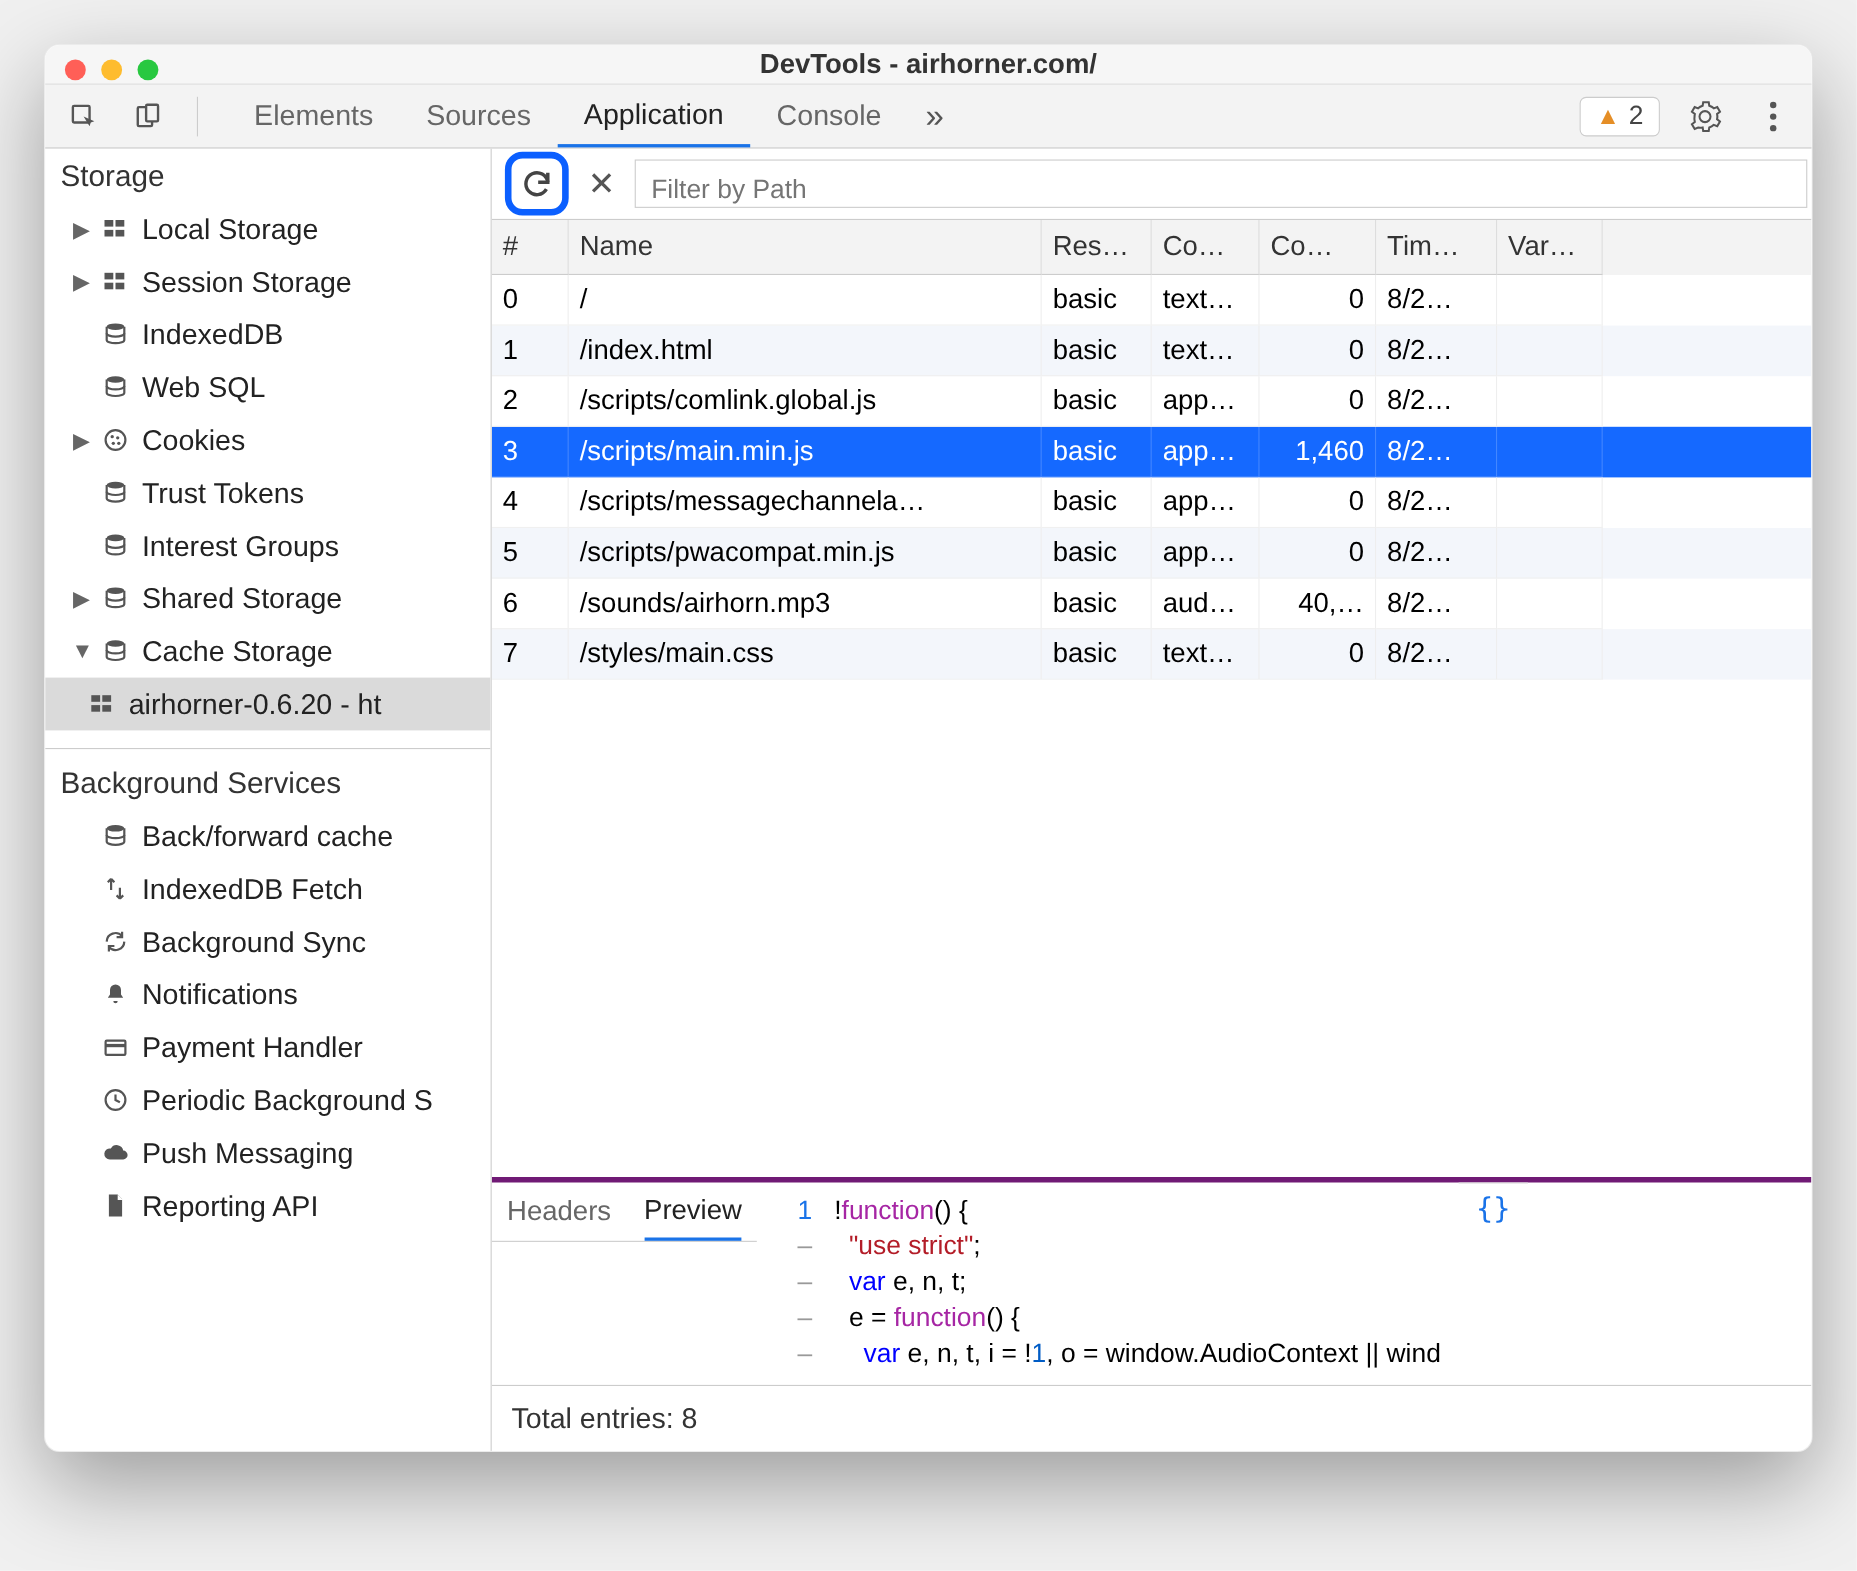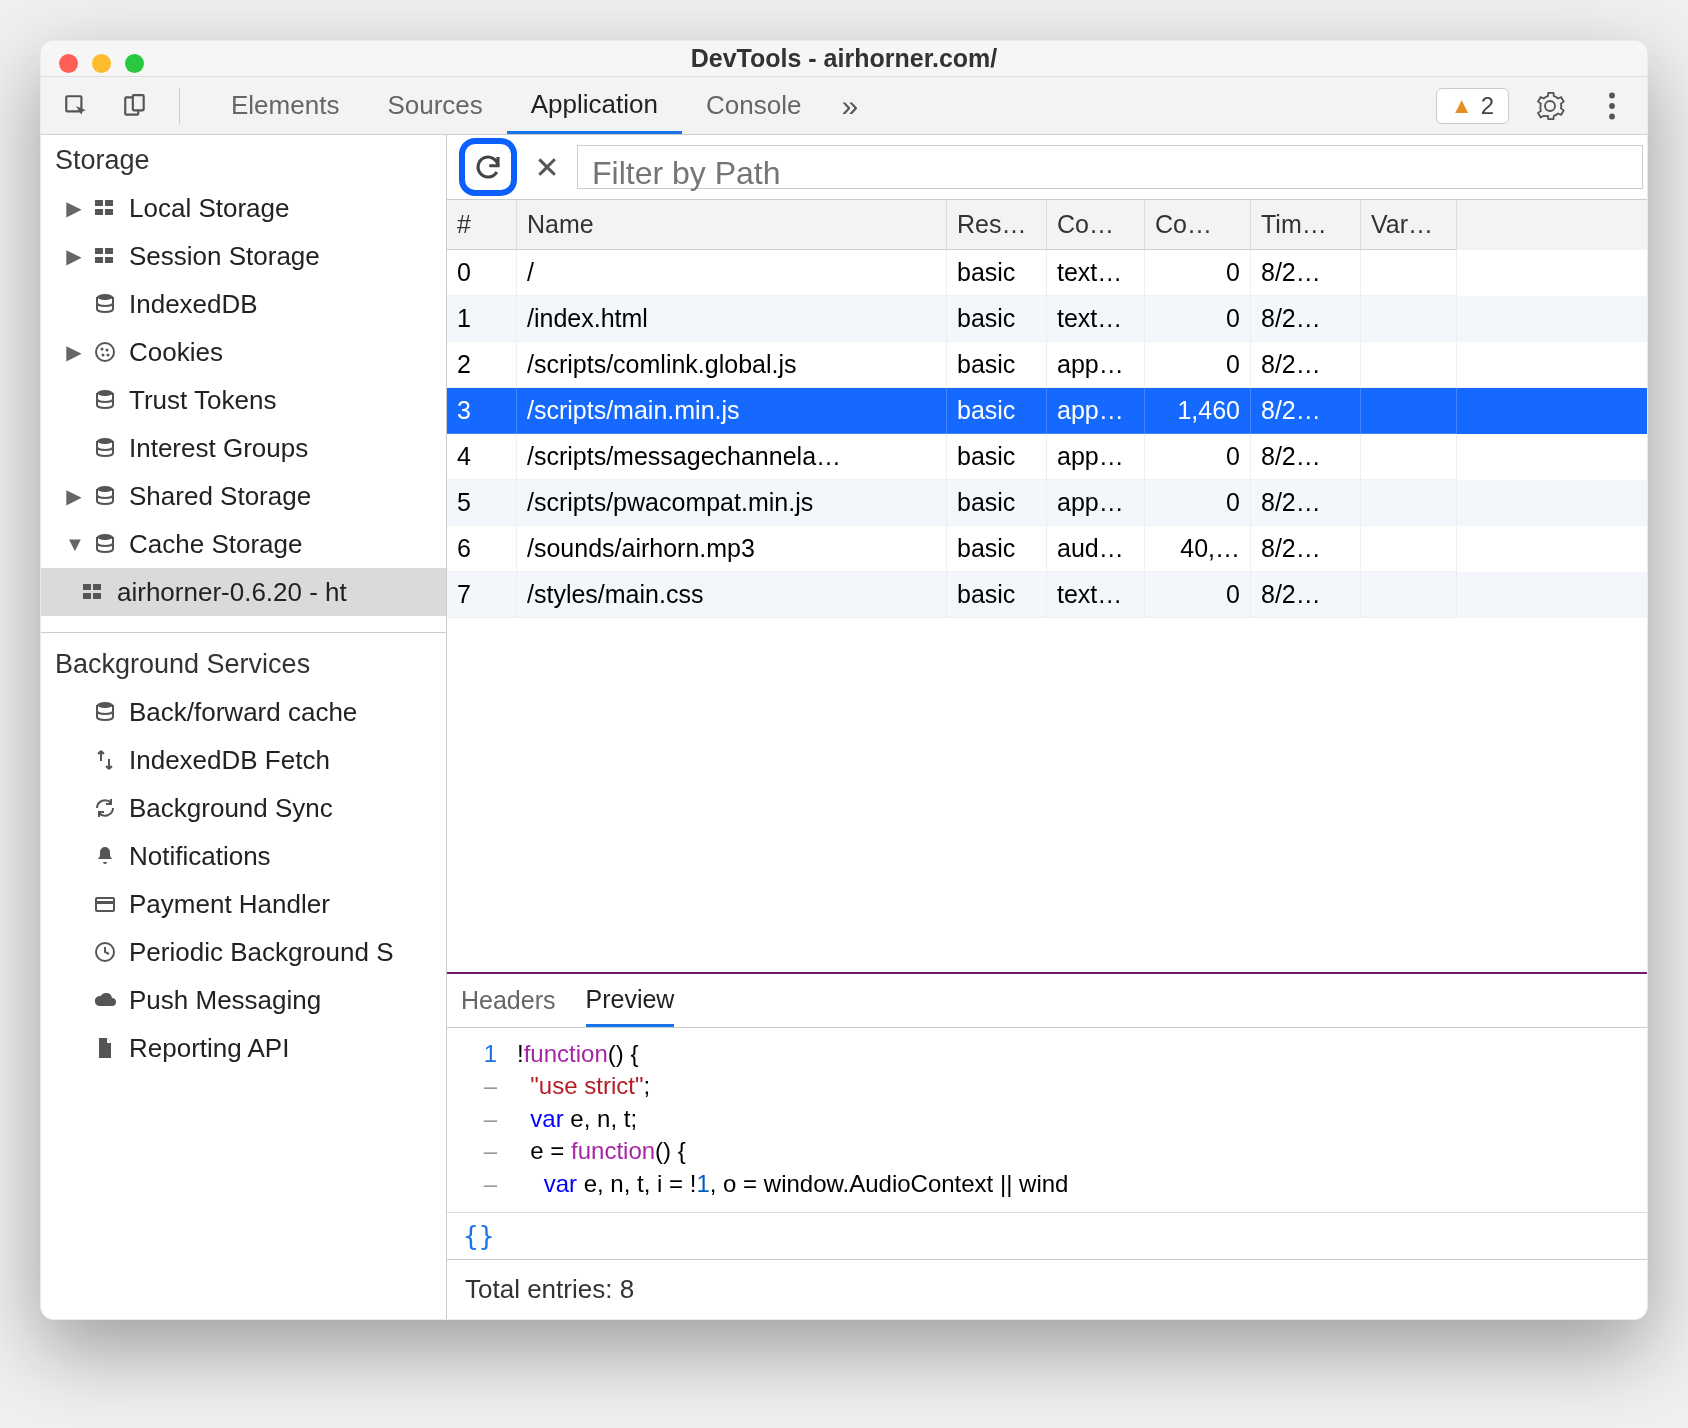--- a/index.html
+++ b/index.html
@@ -46,33 +46,33 @@
 .tree-item .arrow{width:18px;text-align:center;color:#666;font-size:20px;}
 .tree-item .arrow.none{visibility:hidden;}
 .tree-item .icn{width:26px;text-align:center;color:#555;}
 .sep{height:1px;background:#ccc;margin:6px 0;}
 .maincol{flex:1;display:flex;flex-direction:column;overflow:hidden;}
 .filterbar{height:64px;display:flex;align-items:center;padding:0 4px 0 12px;gap:8px;}
 .refresh-ring{width:58px;height:58px;border:6px solid #0b5fff;border-radius:16px;display:flex;align-items:center;justify-content:center;}
 .refresh-ring svg{color:#444;}
 .clearbtn{width:44px;height:44px;display:flex;align-items:center;justify-content:center;color:#555;font-size:30px;cursor:pointer;}
 .filterfield{flex:1;border:1px solid #ccc;height:44px;border-radius:0;display:flex;align-items:center;padding:0 14px;background:#fff;}
-.filterfield input{border:none;outline:none;width:100%;font-size:32px;color:#444;background:transparent;margin-top:12px;}
+.filterfield input{border:none;outline:none;width:100%;font-size:24px;color:#444;background:transparent;margin-top:12px;}
 .tablewrap{border-top:1px solid #ccc;display:flex;flex-direction:column;flex:1;overflow:hidden;}
 .thead,.trow{display:grid;grid-template-columns:70px 430px 100px 98px 106px 110px 96px;}
 .thead{background:#f3f3f3;}
 .th{padding:10px 10px;font-size:25px;color:#333;border-right:1px solid #ddd;border-bottom:1px solid #ccc;overflow:hidden;text-overflow:ellipsis;white-space:nowrap;}
 .td{padding:8px 10px;font-size:25px;border-right:1px solid #eee;border-bottom:1px solid #f0f0f0;overflow:hidden;text-overflow:ellipsis;white-space:nowrap;}
 .td.num{text-align:right;}
 .trow.alt{background:#f3f6fb;}
 .trow.sel{background:#1569ff;color:#fff;}
 .trow.sel .td{border-color:rgba(255,255,255,0.2);}
 .tbody{overflow:auto;}
 .tablefill{flex:1;}
-.detail{border-top:2px solid #701a75;display:flex;flex-direction:column;}
+.detail{border-top:5px solid #701a75;display:flex;flex-direction:row;}
 .dtabs{display:flex;padding:0 14px;border-bottom:1px solid #ccc;height:54px;align-items:stretch;gap:30px;}
 .dtab{display:flex;align-items:center;font-size:25px;color:#666;cursor:pointer;}
 .dtab.active{color:#222;border-bottom:3px solid #1a73e8;}
 .code{font-family:Menlo,Consolas,monospace;font-size:24px;padding:10px 16px 12px 16px;line-height:1.35;}
 .codeline{display:flex;}
 .gut{width:54px;text-align:right;color:#999;padding-right:20px;}
 .gut.ln{color:#1a73e8;}
 .kw{color:#a626a4;}
 .decl{color:#0000ff;}
 .str{color:#b31d28;}
@@ -167,20 +167,31 @@
           <div class="tree-item">
             <span class="arrow none">▶</span>
             <span class="icn">
               <svg width="24" height="24" viewBox="0 0 24 24" fill="#555">
                 <ellipse cx="12" cy="5" rx="8" ry="3"></ellipse>
                 <path d="M4 5v6c0 1.7 3.6 3 8 3s8-1.3 8-3V5" fill="none" stroke="#555" stroke-width="2"></path>
                 <path d="M4 11v6c0 1.7 3.6 3 8 3s8-1.3 8-3v-6" fill="none" stroke="#555" stroke-width="2"></path>
               </svg>
             </span>
             <span>IndexedDB</span>
+          </div>
+          <div class="tree-item">
+            <span class="arrow none">▶</span>
+            <span class="icn">
+              <svg width="24" height="24" viewBox="0 0 24 24" fill="#555">
+                <ellipse cx="12" cy="5" rx="8" ry="3"></ellipse>
+                <path d="M4 5v6c0 1.7 3.6 3 8 3s8-1.3 8-3V5" fill="none" stroke="#555" stroke-width="2"></path>
+                <path d="M4 11v6c0 1.7 3.6 3 8 3s8-1.3 8-3v-6" fill="none" stroke="#555" stroke-width="2"></path>
+              </svg>
+            </span>
+            <span>Web SQL</span>
           </div>
           <div class="tree-item">
             <span class="arrow ">▶</span>
             <span class="icn">
               <svg width="24" height="24" viewBox="0 0 24 24" fill="#555">
                 <circle cx="12" cy="12" r="9" fill="none" stroke="#555" stroke-width="2"></circle>
                 <circle cx="9" cy="9" r="1.5"></circle>
                 <circle cx="14" cy="10" r="1.5"></circle>
                 <circle cx="10" cy="15" r="1.5"></circle>
                 <circle cx="15" cy="15" r="1.5"></circle>

